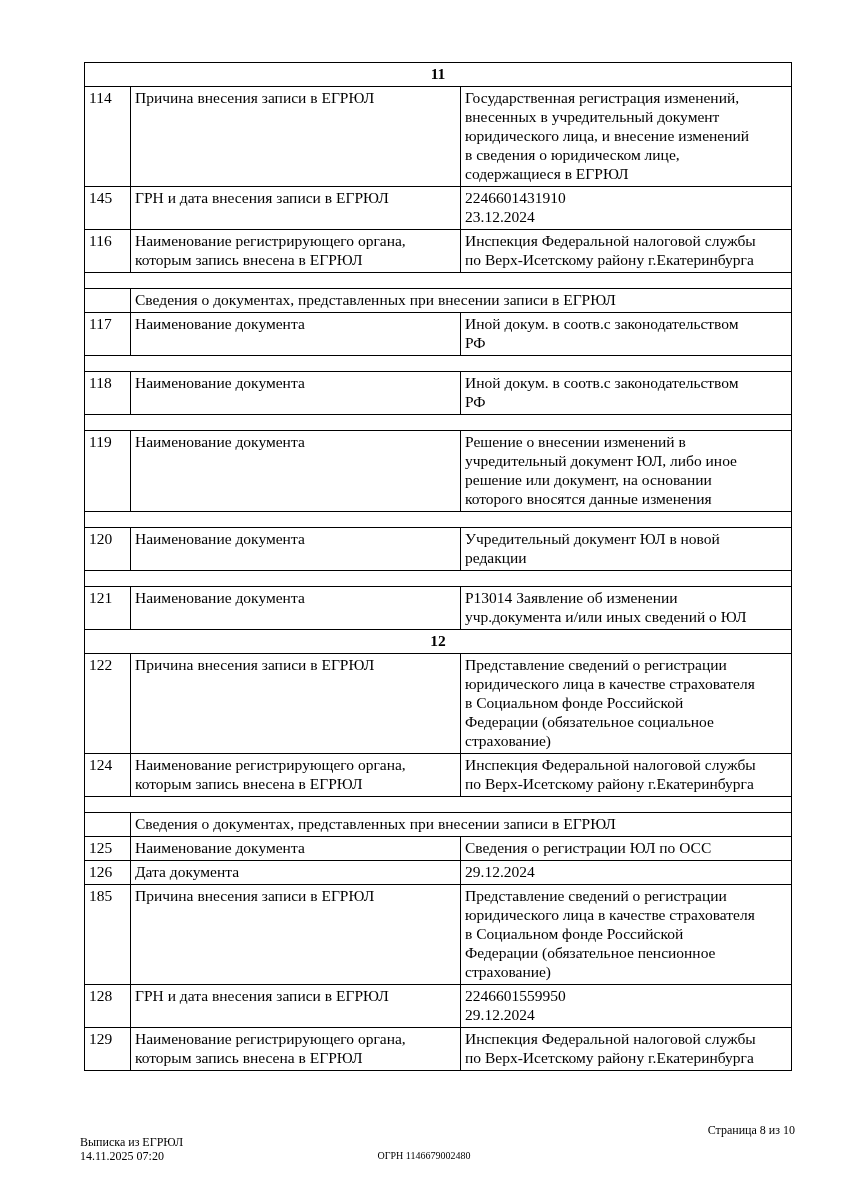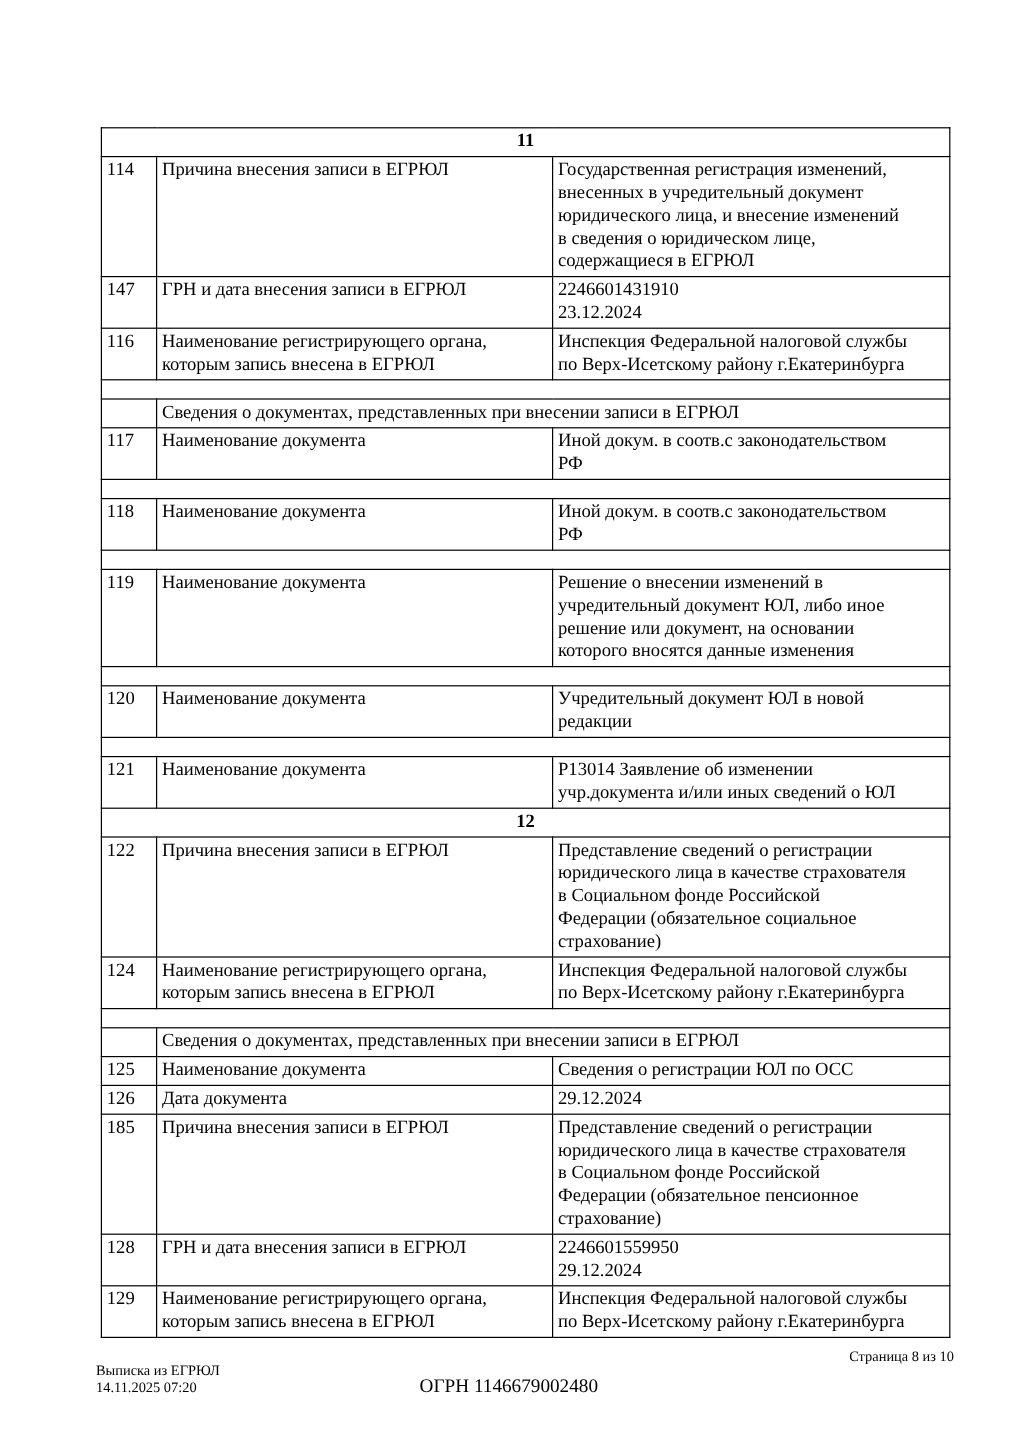--- a/index.html
+++ b/index.html
@@ -12,21 +12,20 @@
     font-family: "Liberation Serif", serif;
     overflow: hidden;
   }
   table.records {
     position: absolute;
     left: 84px;
     top: 62px;
     width: 707px;
     border-collapse: collapse;
     table-layout: fixed;
-    margin-top: 44px;
   }
   table.records td {
     border: 1px solid #000000;
     vertical-align: top;
     font-size: 15.5px;
     line-height: 19px;
     padding: 1px 4px 3px 4px;
     white-space: pre-line;
     overflow: hidden;
     word-wrap: break-word;
@@ -55,21 +54,21 @@
     top: 1136px;
     font-size: 12px;
     line-height: 13.5px;
   }
   .footer-center {
     position: absolute;
     left: 0;
     right: 0;
     top: 1149px;
     text-align: center;
-    font-size: 16px;
+    font-size: 10px;
     line-height: 13.5px;
   }
   .footer-right {
     position: absolute;
     right: 53px;
     top: 1124px;
     font-size: 12px;
     line-height: 13.5px;
   }
 </style>
@@ -91,21 +90,21 @@
         <tr>
           <td class="num-cell" colspan="1">114</td>
           <td colspan="1">Причина внесения записи в ЕГРЮЛ</td>
           <td colspan="1">Государственная регистрация изменений,
 внесенных в учредительный документ
 юридического лица, и внесение изменений
 в сведения о юридическом лице,
 содержащиеся в ЕГРЮЛ</td>
         </tr>
         <tr>
-          <td class="num-cell" colspan="1">147</td>
+          <td class="num-cell" colspan="1">145</td>
           <td colspan="1">ГРН и дата внесения записи в ЕГРЮЛ</td>
           <td colspan="1">2246601431910
 23.12.2024</td>
         </tr>
         <tr>
           <td class="num-cell" colspan="1">116</td>
           <td colspan="1">Наименование регистрирующего органа,
 которым запись внесена в ЕГРЮЛ</td>
           <td colspan="1">Инспекция Федеральной налоговой службы
 по Верх-Исетскому району г.Екатеринбурга</td>

